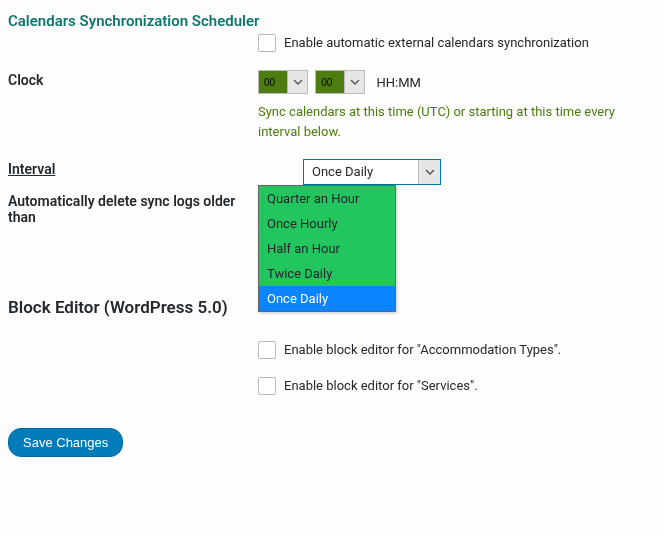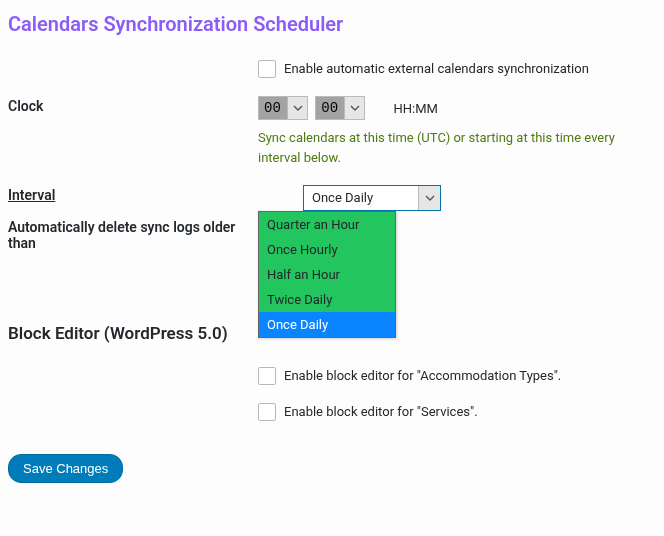--- a/index.html
+++ b/index.html
@@ -9,24 +9,24 @@
     }
     body {
       font-family: -apple-system, BlinkMacSystemFont, "Segoe UI", Roboto, Arial, sans-serif;
       font-size: 13px;
       color: #23282d;
       background: #fdfdfd;
       padding: 12px 8px;
       width: 664px;
     }
     h2 {
-      font-size: 20px;
+      font-size: 15px;
       font-weight: 600;
-      margin-bottom: 24px;
-      color: #8b5cf6;
+      margin-bottom: 4px;
+      color: #0f766e;
     }
     .form-row {
       display: flex;
       align-items: flex-start;
       margin-bottom: 18px;
     }
     .form-row .label-col {
       width: 250px;
       flex-shrink: 0;
       padding-top: 2px;
@@ -58,40 +58,40 @@
     .number-select {
       display: inline-flex;
       align-items: stretch;
       margin-right: 4px;
       vertical-align: middle;
     }
     .number-input {
       width: 30px;
       height: 24px;
       border: 1px solid #bbb;
-      background: #a3a3a3;
+      background: #4d7c0f;
       text-align: left;
       padding: 0 5px;
-      font-size: 14px;
-      font-family: Liberation Mono, monospace;
+      font-size: 10px;
+      font-family: Liberation Sans, sans-serif;
     }
     .spinner-btn {
       width: 20px;
       height: 24px;
       border: 1px solid #bbb;
       border-left: none;
       background: #e6e6e6;
       display: flex;
       align-items: center;
       justify-content: center;
       cursor: pointer;
     }
     .hhmm {
       display: inline;
-      margin-left: 21px;
+      margin-left: 4px;
       vertical-align: middle;
     }
     .help-text {
       margin-top: 8px;
       color: #4d7c0f;
       line-height: 1.5;
       padding-right: 20px;
     }
     .dropdown-wrapper {
       position: relative;

